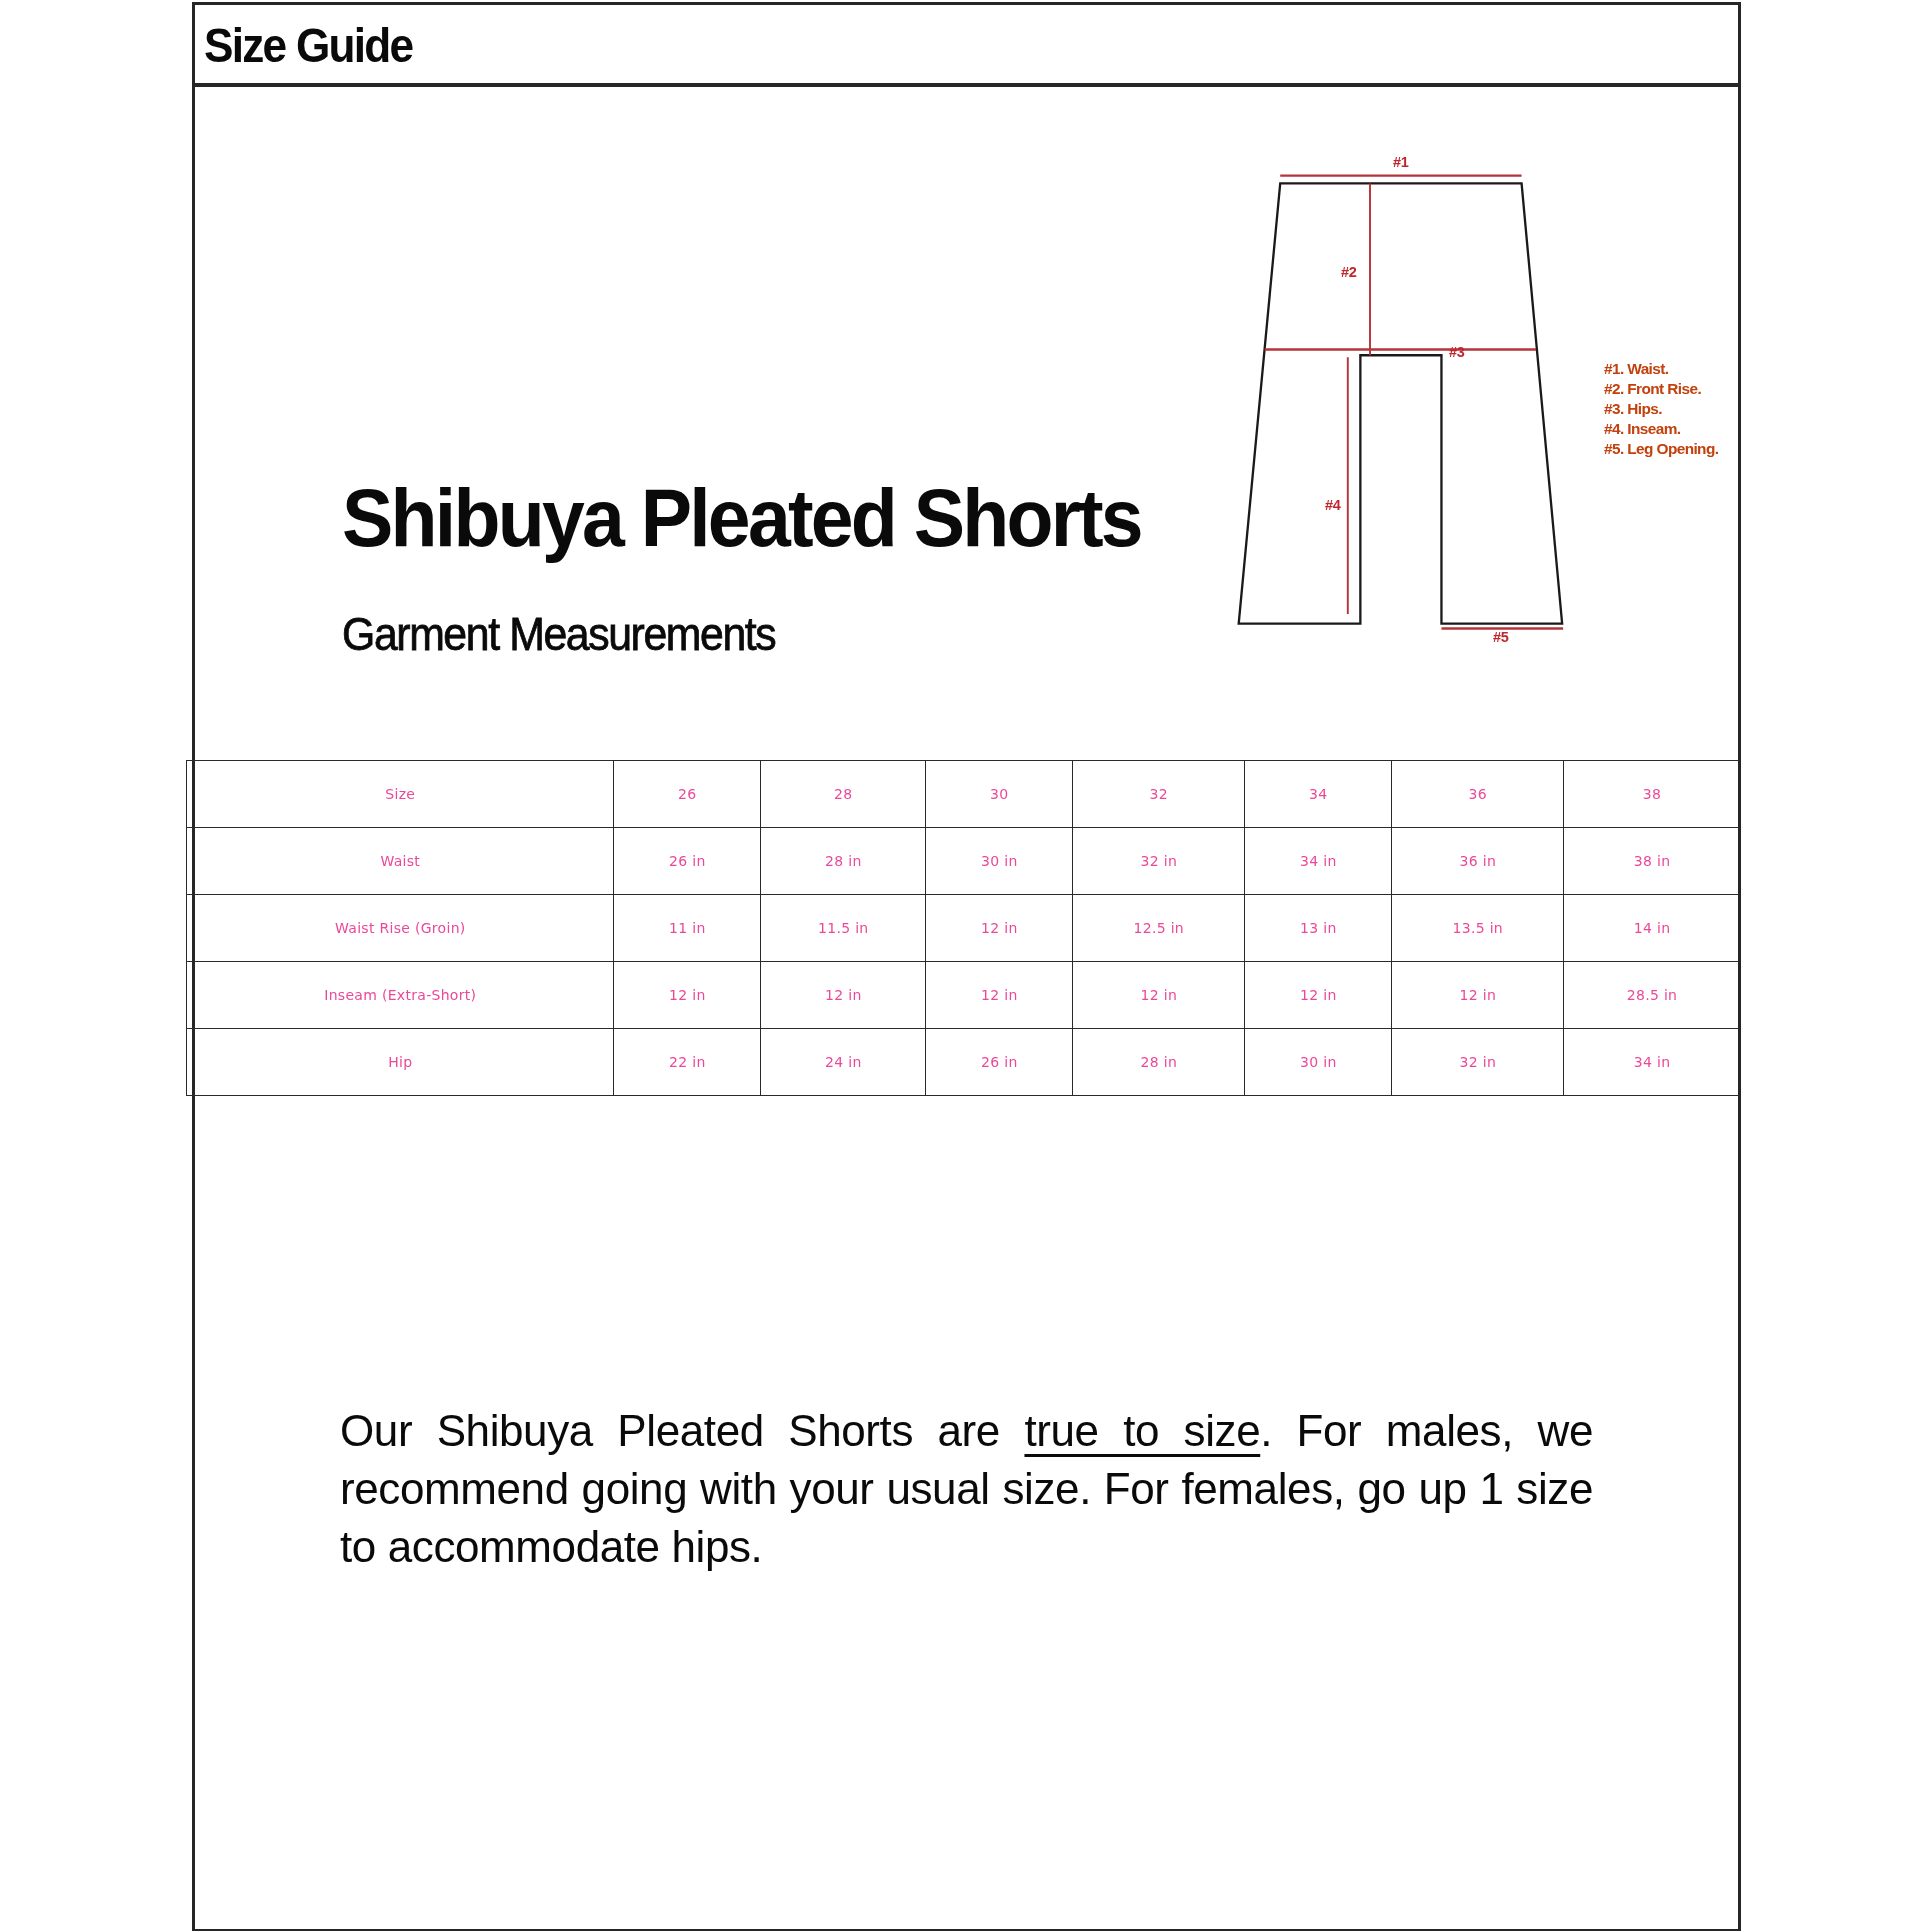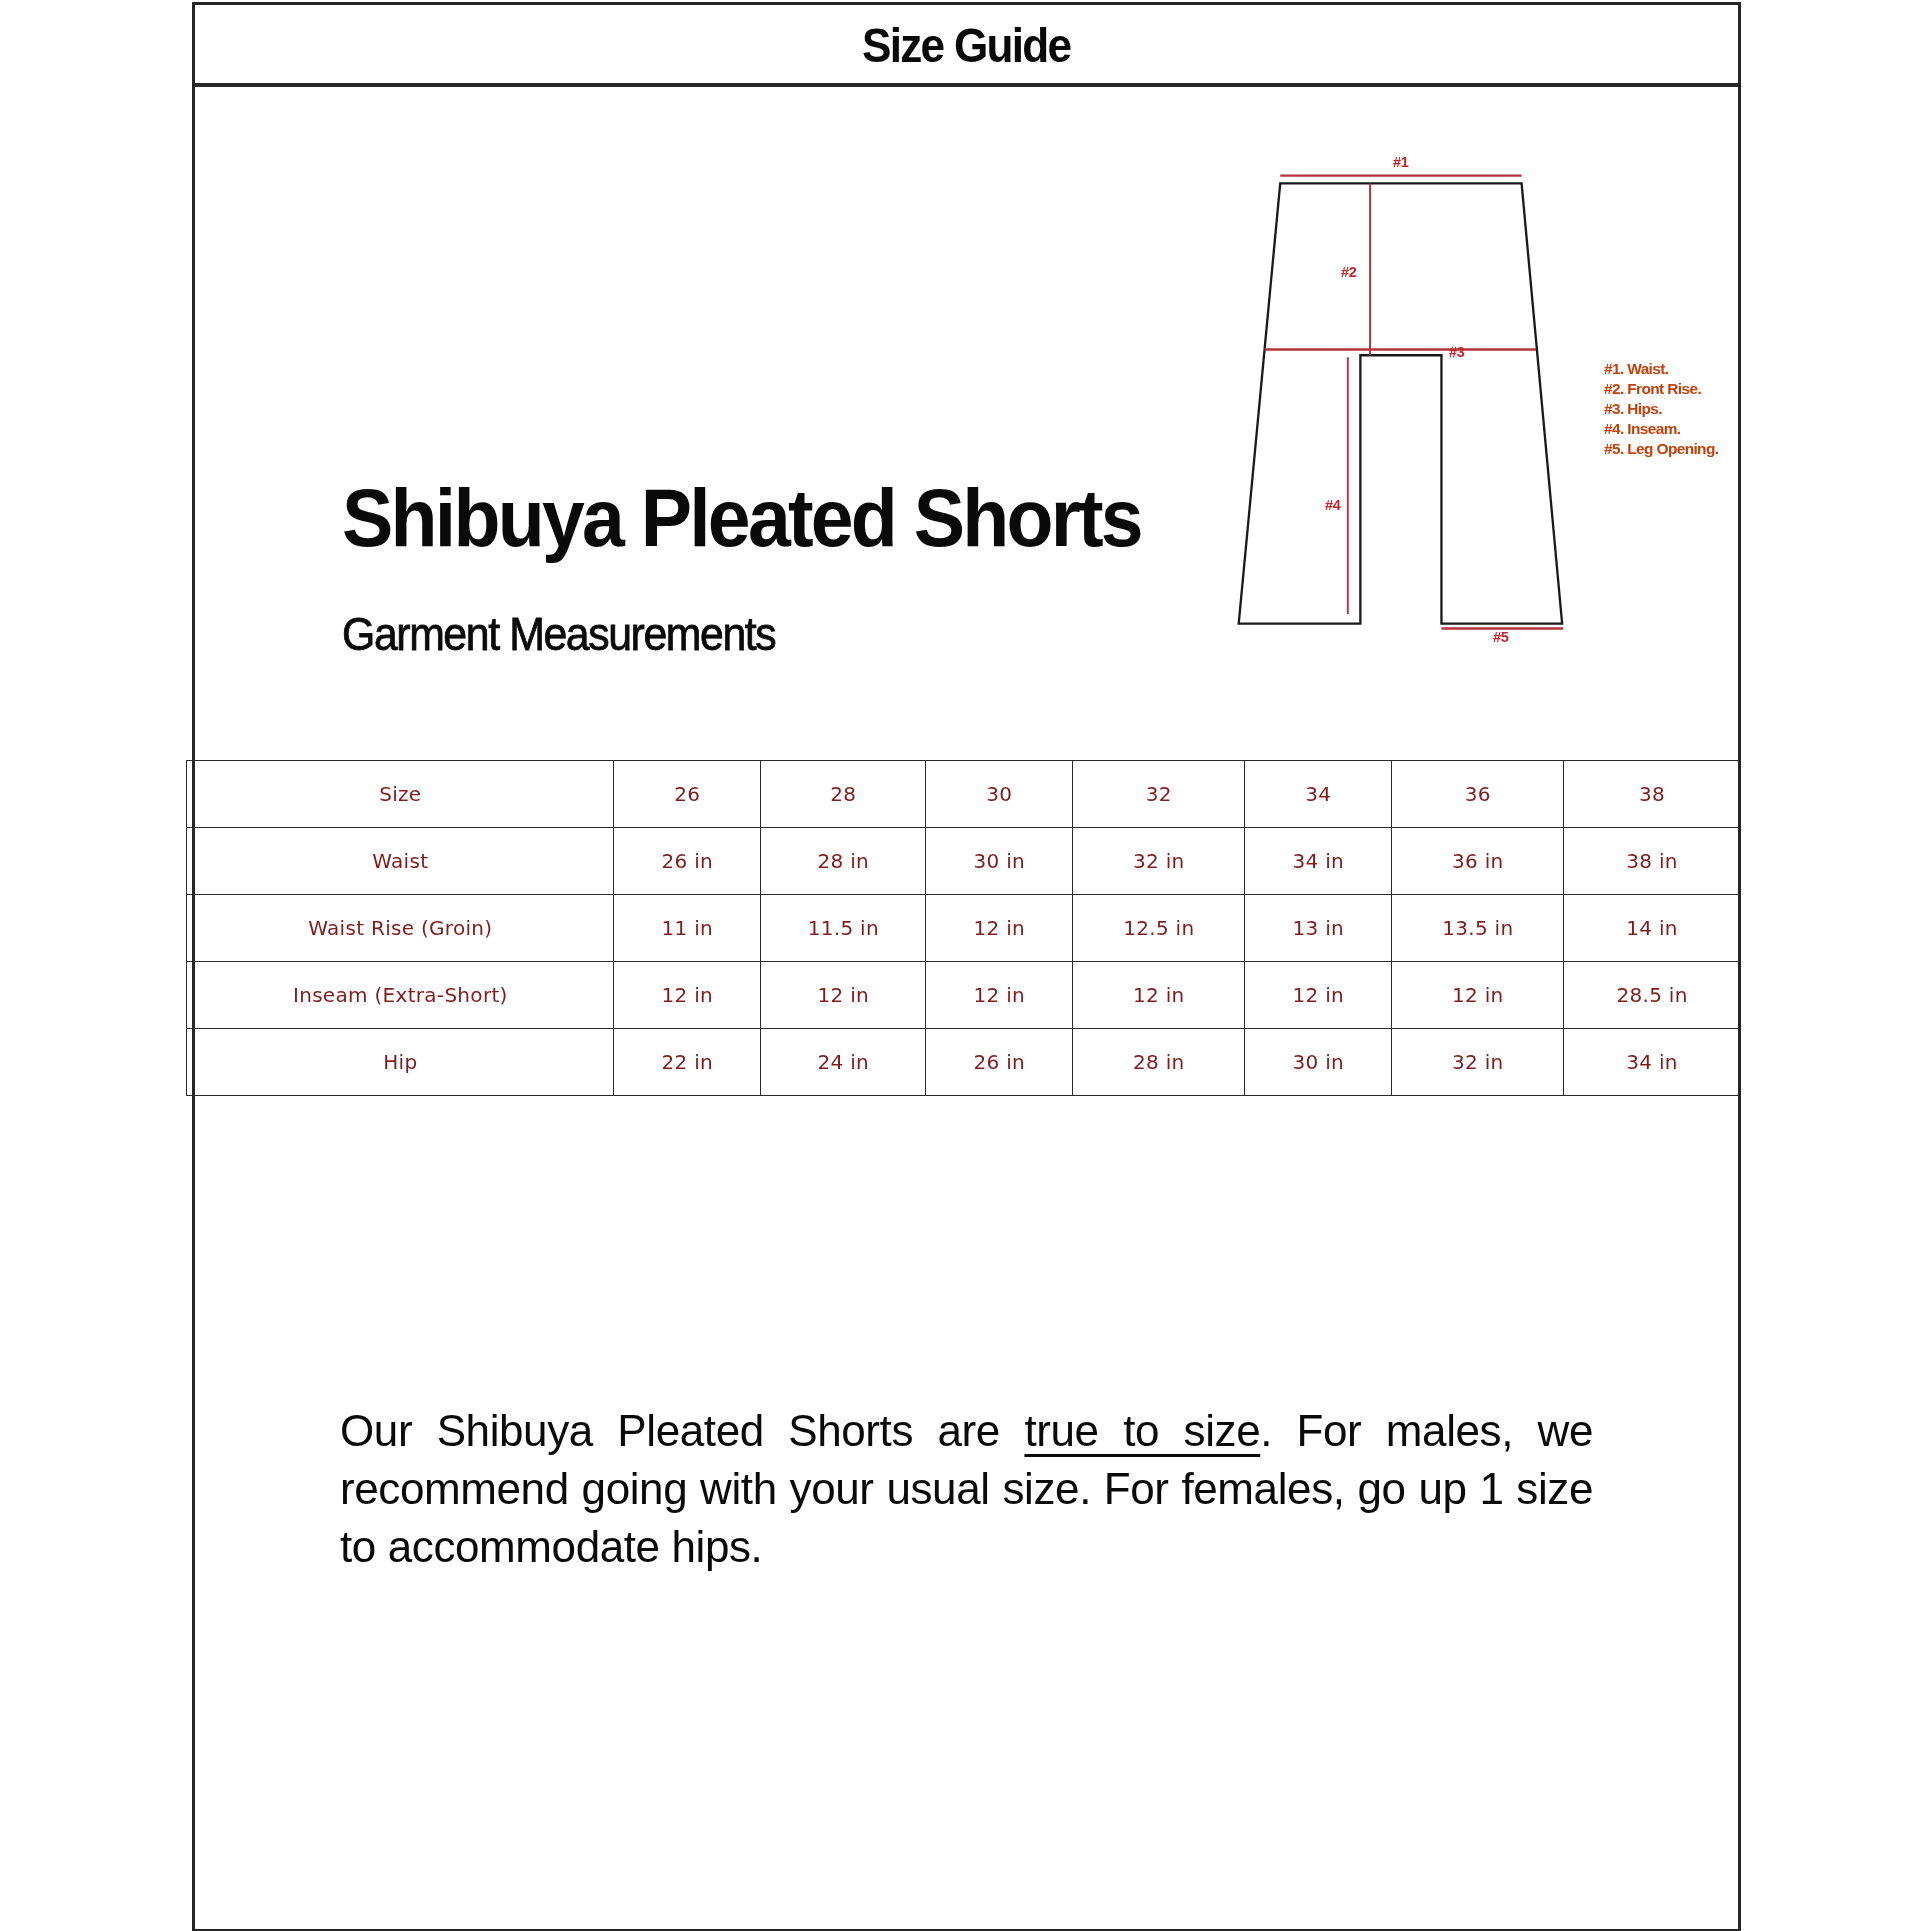--- a/index.html
+++ b/index.html
@@ -26,21 +26,20 @@
     }
     .header {
       position: absolute;
       left: 0;
       top: 0;
       width: 100%;
       height: 78px;
       border-bottom: 4.8px solid #262626;
       display: flex;
       align-items: center;
-      justify-content: center;
     }
     .header-title {
       font-weight: 700;
       font-size: 48px;
       letter-spacing: -1.9px;
       transform: scaleX(0.92);
       margin-top: 3.9px;
     }
     .product-title {
       position: absolute;
@@ -102,22 +101,22 @@
       line-height: 1;
     }
     table.size-table {
       position: absolute;
       left: -8.7px;
       top: 755px;
       width: 1552px;
       border-collapse: collapse;
       table-layout: fixed;
       font-family: "DejaVu Sans", sans-serif;
-      font-size: 20px;
-      color: #7f1d1d;
+      font-size: 14px;
+      color: #ec4899;
     }
     table.size-table td {
       border: 1.4px solid #2a2a2a;
       height: 66px;
       text-align: center;
       vertical-align: middle;
       padding: 0;
       letter-spacing: 0.3px;
     }
     table.size-table tr td:first-child { border-left: 1.4px solid #2a2a2a; }

